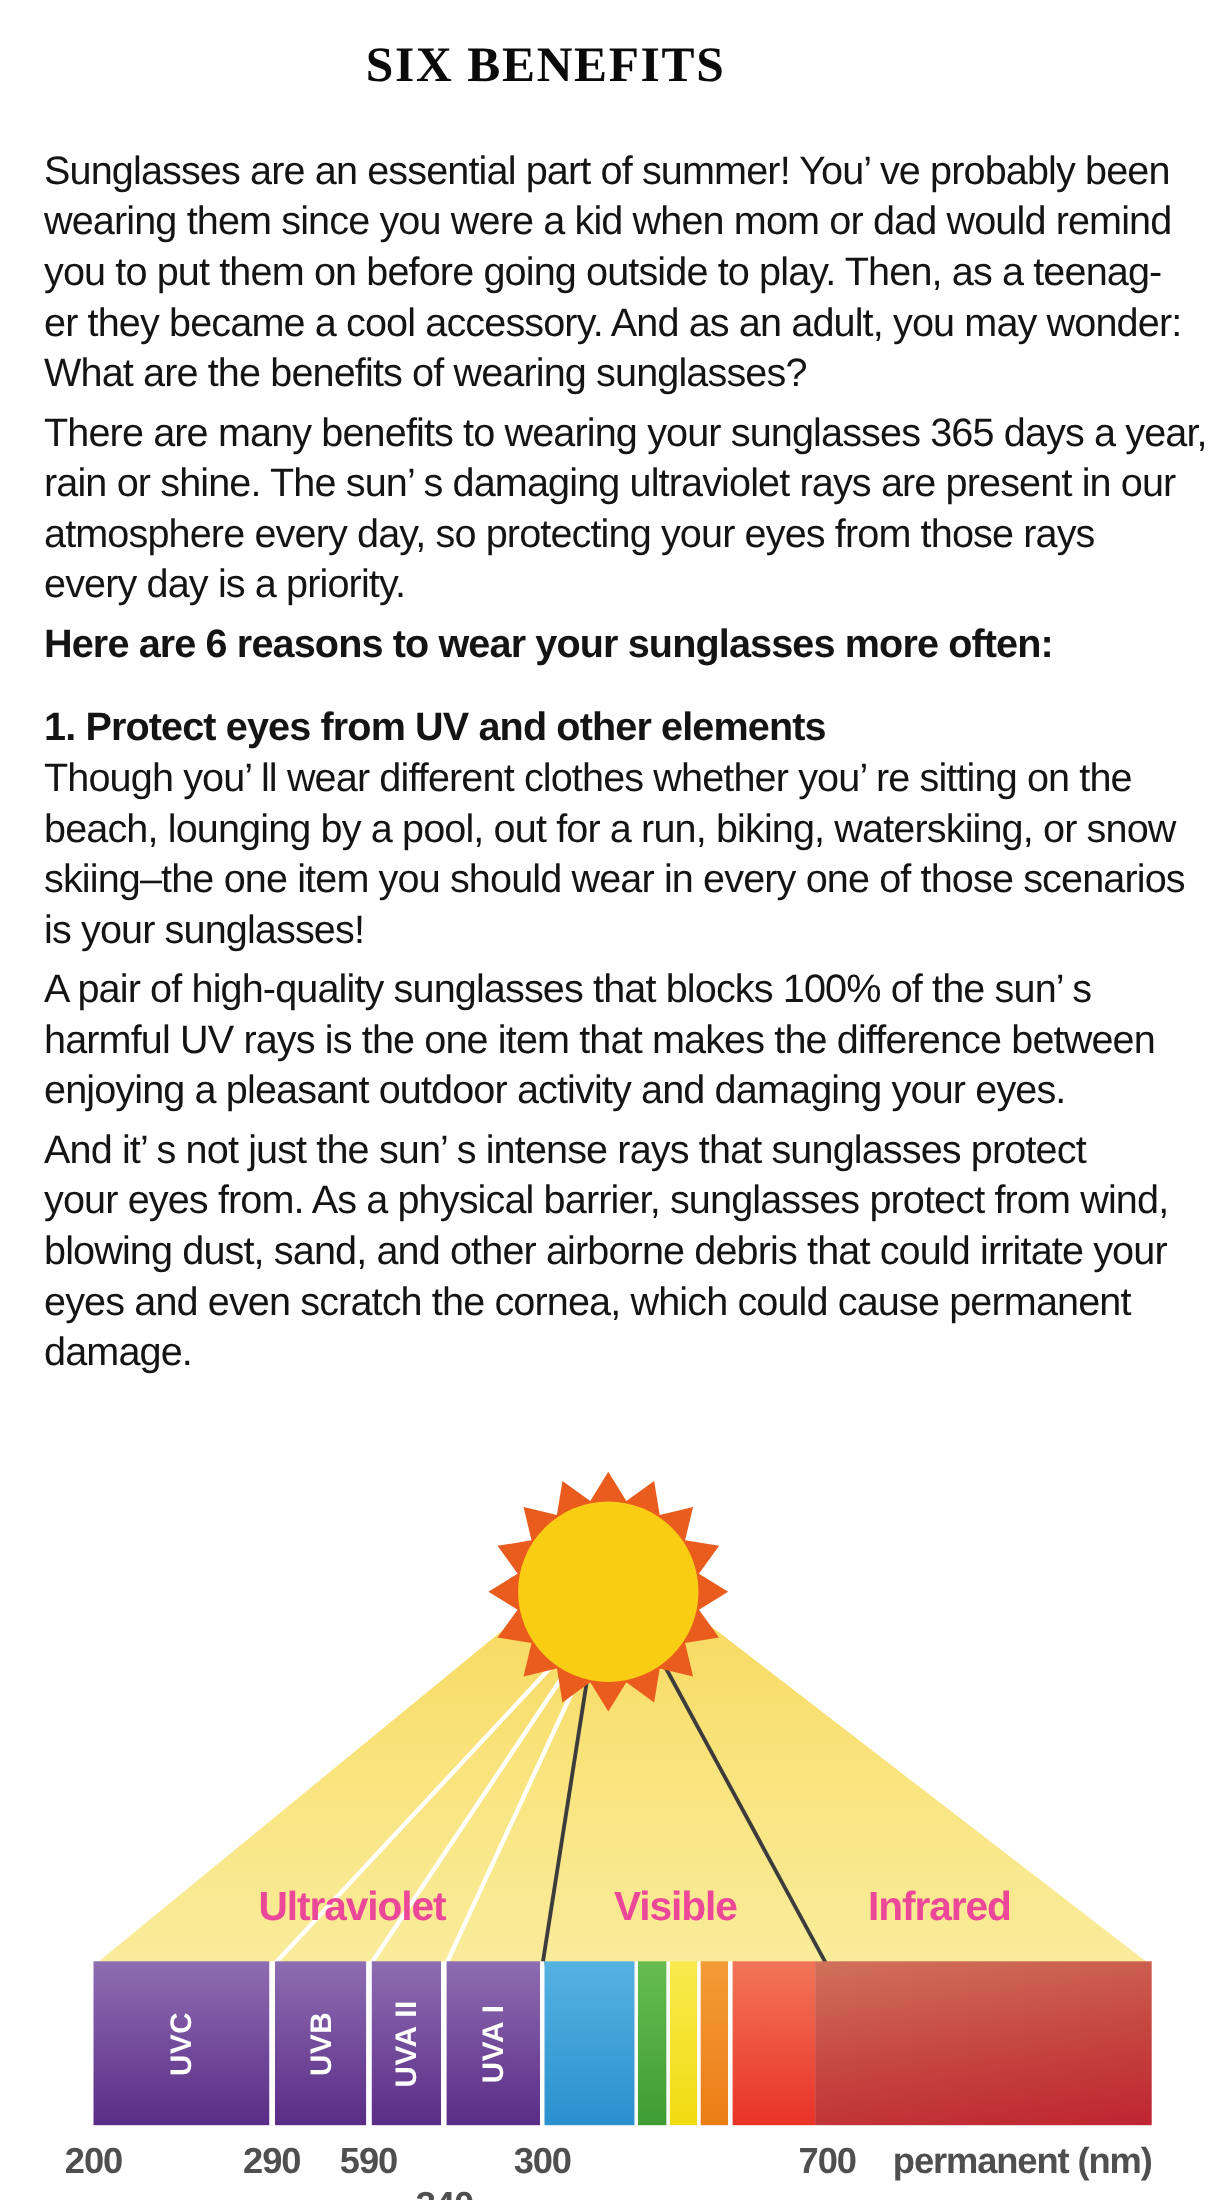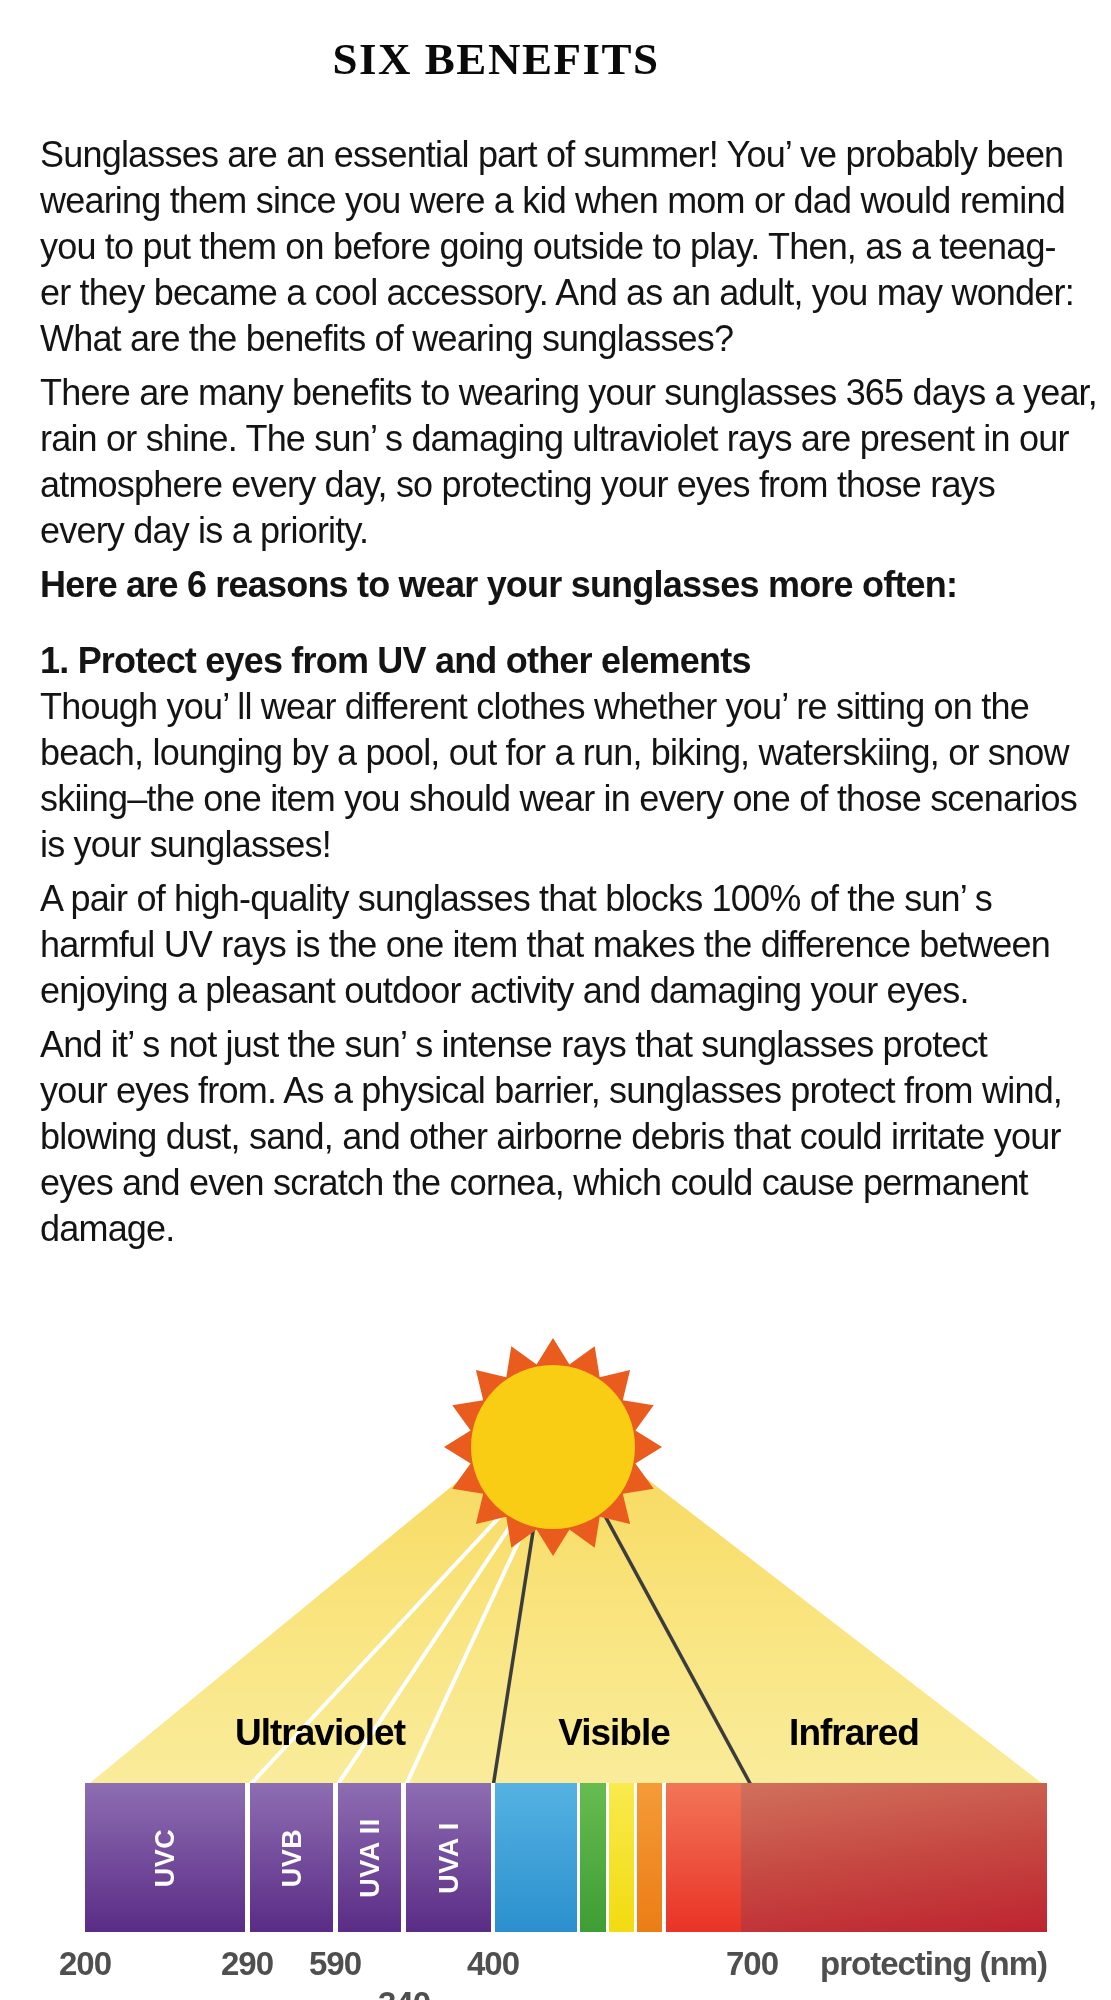--- a/index.html
+++ b/index.html
@@ -48,21 +48,21 @@
     width:1111px; height:2000px;
     pointer-events:none;
   }
   .region-label{
     position:absolute;
     top:1712px;
     transform:translateX(-50%);
     font-size:37px;
     font-weight:700;
     letter-spacing:-1px;
-    color:#000000;
+    color:#ec4899;
     white-space:nowrap;
   }
   .spectrum-bar{
     position:absolute;
     left:85px; top:1783px;
     width:962px; height:149px;
     display:flex;
     flex-direction:row;
   }
   .band{height:100%; position:relative; flex:0 0 auto;}
@@ -187,18 +187,18 @@
       <div class="band sep" style="width: 4px;"></div>
       <div class="band" style="width: 75px; background: linear-gradient(rgb(242, 117, 88), rgb(233, 51, 39));"></div>
       <div class="band" style="width: 306px; background: linear-gradient(172deg, rgb(208, 113, 91) 0%, rgb(198, 72, 66) 50%, rgb(190, 36, 48) 100%);"></div>
     </div>
 
   <div class="tick-row" id="tick-row">
       <span class="tick" style="left: 85px;">200</span>
       <span class="tick" style="left: 247px;">290</span>
       <span class="tick" style="left: 335px;">590</span>
       <span class="tick" style="left: 404px; margin-top: 40px;">340</span>
-      <span class="tick" style="left: 493px;">400</span>
+      <span class="tick" style="left: 493px;">300</span>
       <span class="tick" style="left: 752px;">700</span>
     </div>
-  <div class="axis-unit">protecting (nm)</div>
+  <div class="axis-unit">permanent (nm)</div>
 
 </div>
 
 </body></html>

